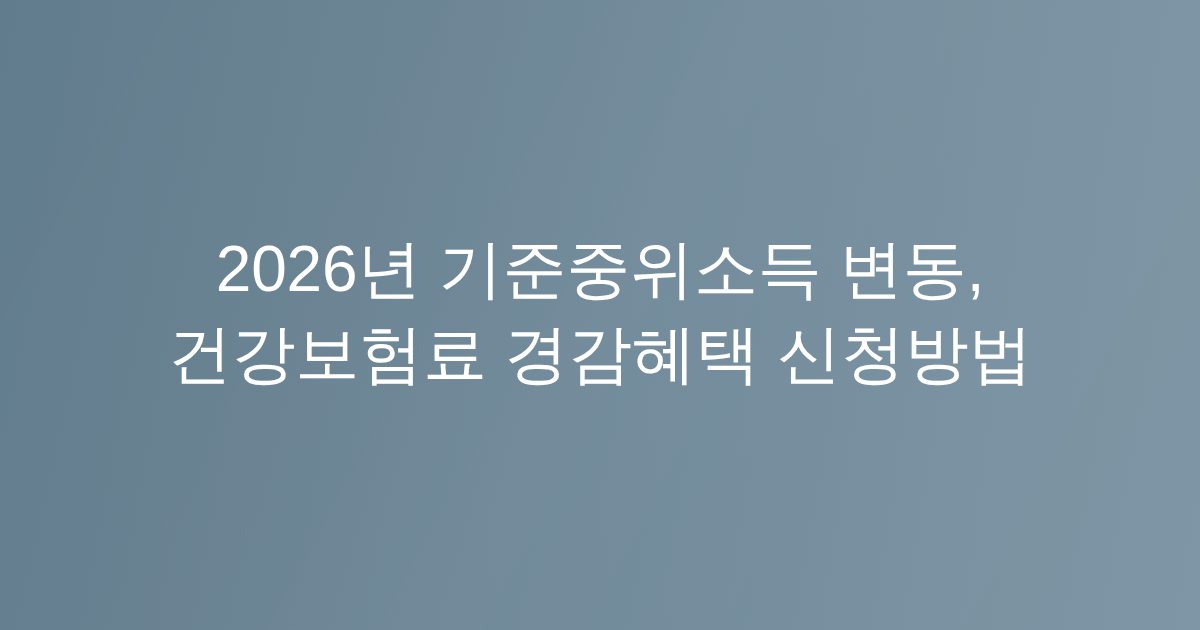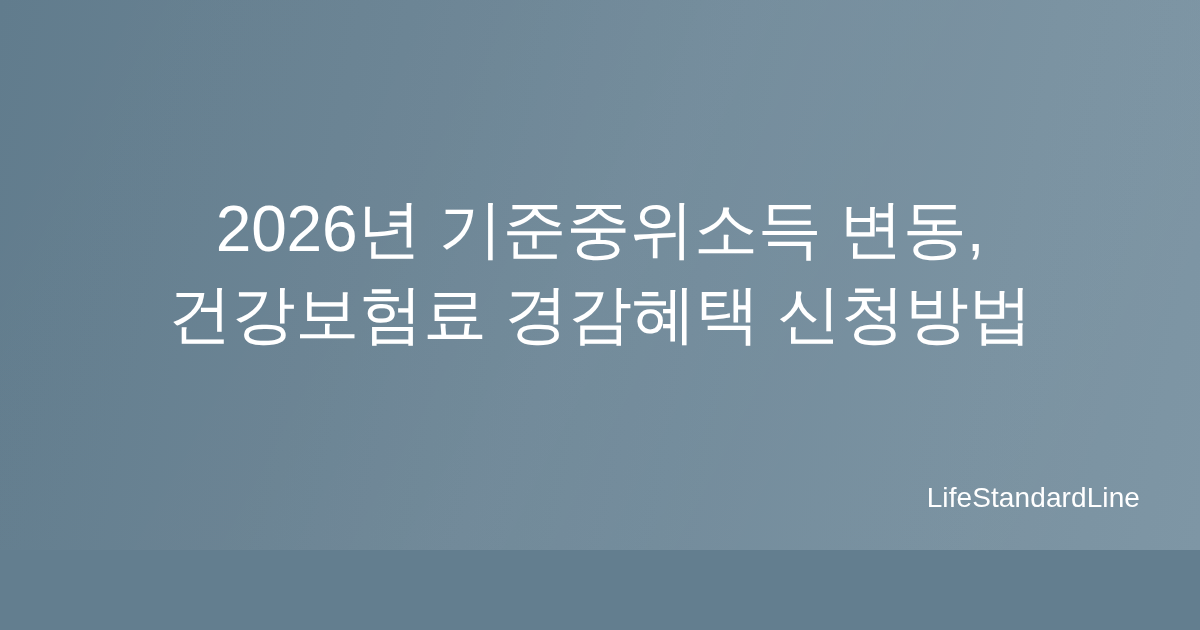--- a/index.html
+++ b/index.html
@@ -13,21 +13,21 @@
     height: 630px;
     overflow: hidden;
     background: #637e8f;
     font-family: "Liberation Sans", "DejaVu Sans", sans-serif;
     -webkit-font-smoothing: antialiased;
   }
 
   .og-card {
     position: relative;
     width: 1200px;
-    height: 550px;
+    height: 630px;
     box-sizing: border-box;
     overflow: hidden;
     background-color: #6b8494;
     background-image: linear-gradient(100deg, #617c8d 0%, #6a8393 28%, #728b9b 58%, #7a92a1 82%, #7e96a5 100%);
     display: flex;
     align-items: center;
     justify-content: center;
   }
 
   
@@ -73,15 +73,14 @@
 </style>
 </head>
 <body>
 
 <div class="og-card">
 
   <div class="card-sheen"></div>
 
   <h1 class="card-title">2026년 기준중위소득 변동, 건강보험료 경감혜택 신청방법</h1>
 
-  <div class="card-watermark">LifeStandardLine</div>
 
 </div>
 
 </body></html>

